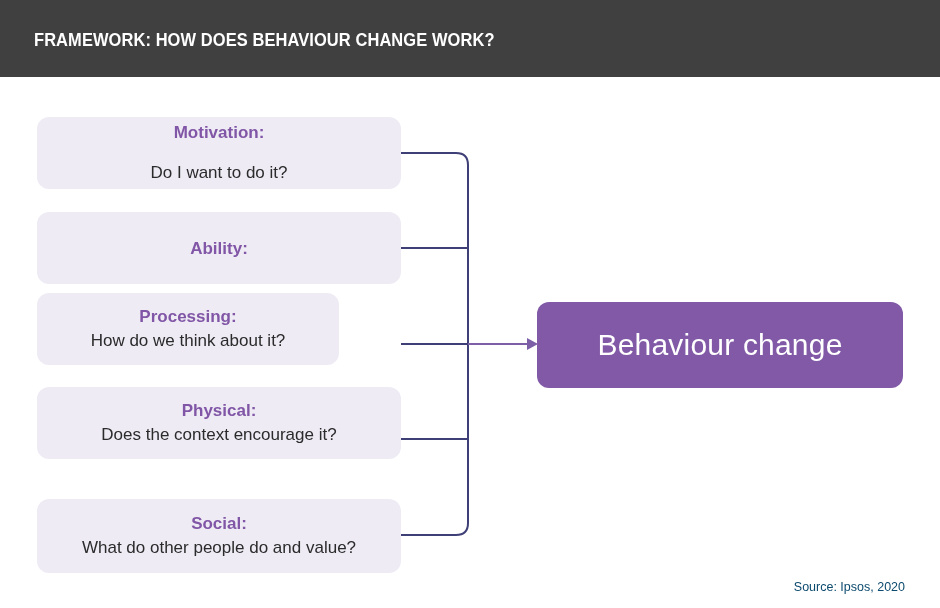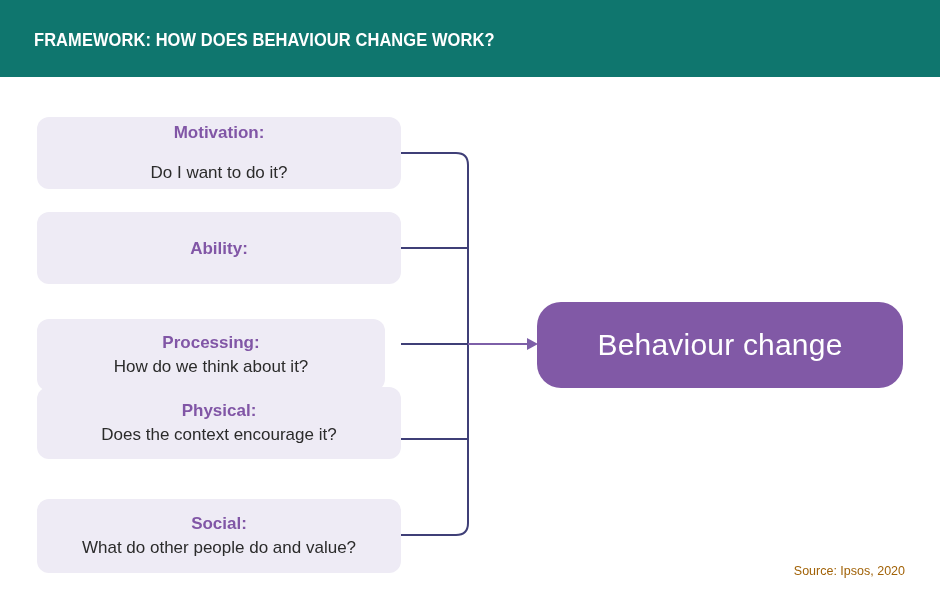--- a/index.html
+++ b/index.html
@@ -17,21 +17,21 @@
     position: relative;
   }
 
   
   .header-band {
     position: absolute;
     left: 0;
     top: 0;
     width: 940px;
     height: 77px;
-    background: #0f766e;
+    background: #404040;
   }
 
   .header-title {
     position: absolute;
     left: 34px;
     top: 30px;
     color: #ffffff;
     font-family: "Liberation Sans", sans-serif;
     font-weight: bold;
     font-size: 17.5px;
@@ -83,52 +83,52 @@
   .factor-question {
     color: #2b2b2b;
     font-size: 17px;
     line-height: 25px;
     white-space: nowrap;
   }
 
   
   .factor-box.b0 { left: 37px; top: 40px;  width: 364px; height: 72px; gap: 16px; }
   .factor-box.b1 { left: 37px; top: 135px; width: 364px; height: 72px; align-items: center; }
-  .factor-box.b2 { left: 37px; top: 242px; width: 348px; height: 72px; }
+  .factor-box.b2 { left: 37px; top: 216px; width: 302px; height: 72px; }
   .factor-box.b3 { left: 37px; top: 310px; width: 364px; height: 72px; }
   .factor-box.b4 { left: 37px; top: 422px; width: 364px; height: 74px; }
 
   
   .outcome-box {
     position: absolute;
     left: 537px;
     top: 225px;
     width: 366px;
     height: 86px;
     background: #8159a6;
-    border-radius: 24px;
+    border-radius: 12px;
     display: flex;
     align-items: center;
     justify-content: center;
   }
 
   .outcome-label {
     color: #ffffff;
     font-size: 30px;
     font-weight: normal;
     letter-spacing: 0.2px;
     white-space: nowrap;
   }
 
   
   .source-note {
     position: absolute;
     right: 35px;
-    top: 487px;
-    color: #a16207;
+    top: 503px;
+    color: #0c4a6e;
     font-size: 12.5px;
     white-space: nowrap;
     text-align: center;
   }
 </style>
 </head>
 <body>
 
 <div class="header-band">
   <div class="header-title">FRAMEWORK: HOW DOES BEHAVIOUR CHANGE WORK?</div>

